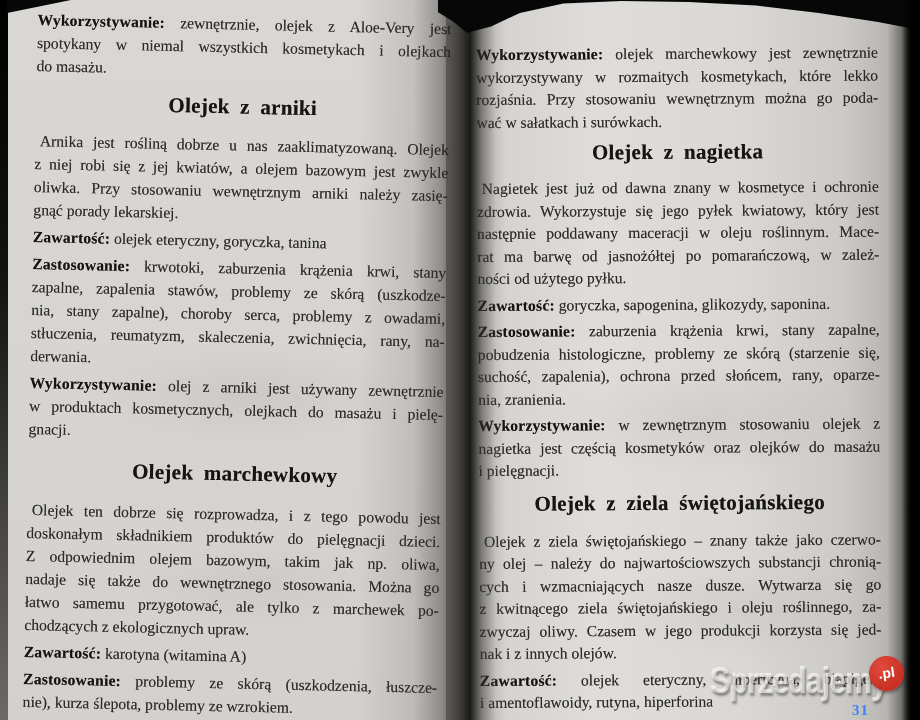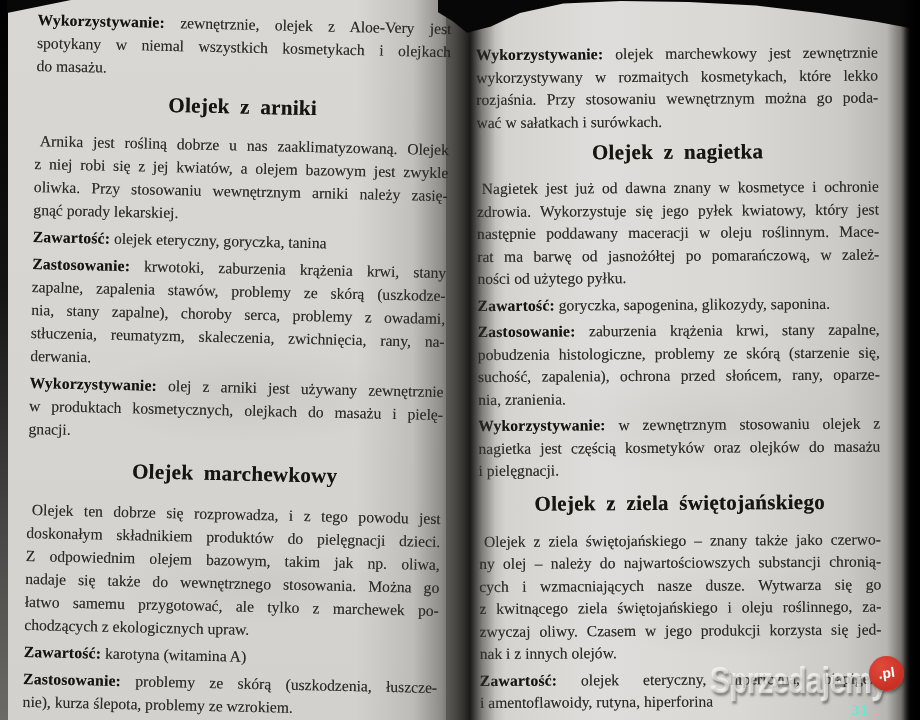--- a/index.html
+++ b/index.html
@@ -59,21 +59,21 @@
     transform:scaleX(0.84);transform-origin:0 0;
     text-shadow:1.5px 2.5px 2.5px rgba(66,64,60,0.55), -0.5px -0.5px 1px rgba(255,255,255,0.45);}
   #watermark-badge{position:absolute;left:869px;top:656px;width:35px;height:35px;z-index:7;
     background:radial-gradient(circle at 35% 30%, #e04a3c, #c92f24 70%);
     border-radius:50%;box-shadow:1px 2px 3px rgba(40,38,36,0.5);}
   #watermark-badge span{position:absolute;left:0;top:9px;width:100%;text-align:center;
     font-family:"Liberation Sans", sans-serif;font-weight:700;font-size:14px;color:#fff;
     transform:rotate(-8deg);}
   
   #page-number{position:absolute;left:852px;top:702px;z-index:2;font-size:15px;
-    font-weight:bold;color:#5eead4;letter-spacing:1px;}
+    font-weight:bold;color:#3b82f6;letter-spacing:1px;}
 </style>
 </head>
 <body>
 
 <div id="stage">
   <div id="left-page" class="page"></div>
   <div id="right-page" class="page"></div>
 
   <div id="left-text" class="text-col">
       <div class="block">

